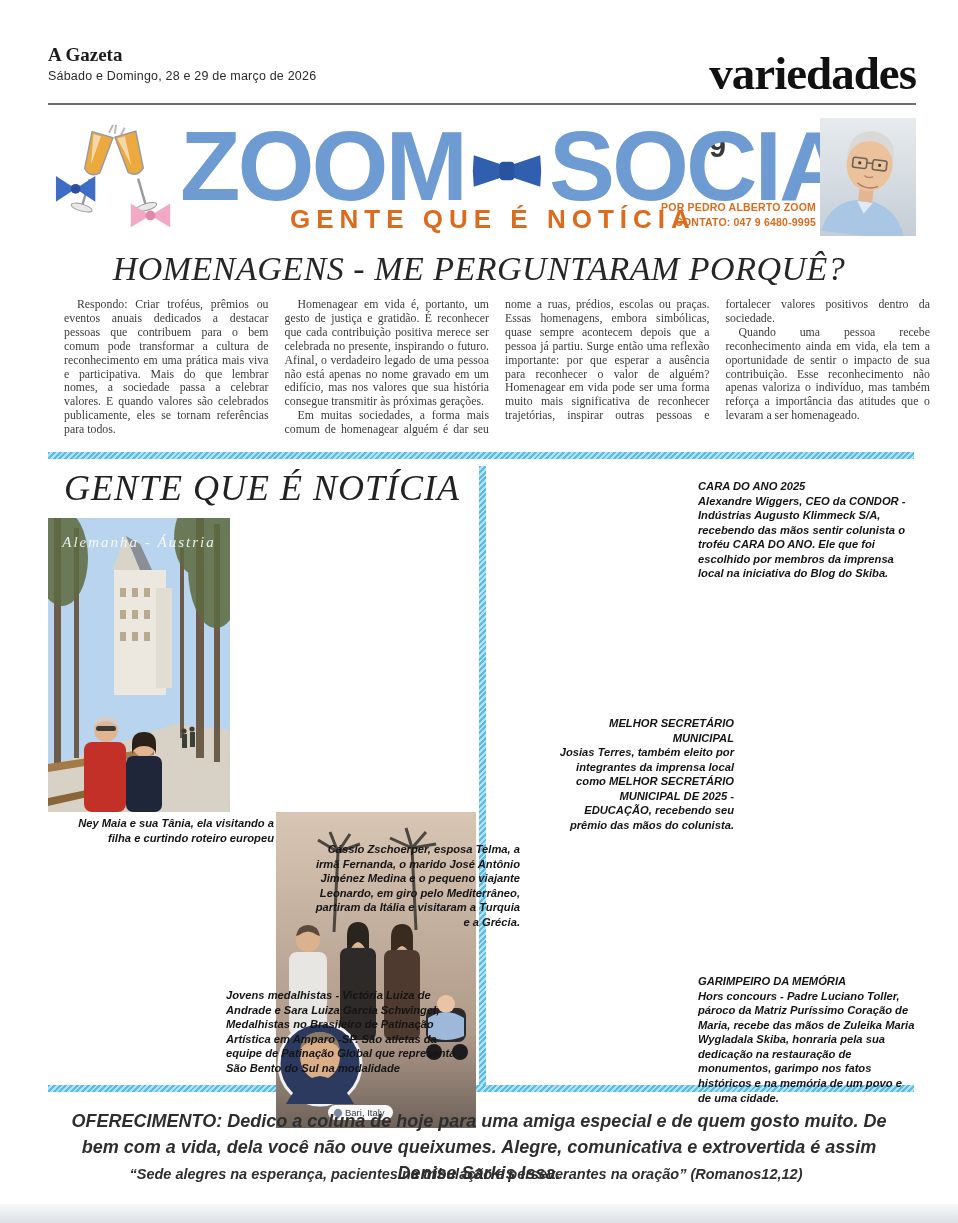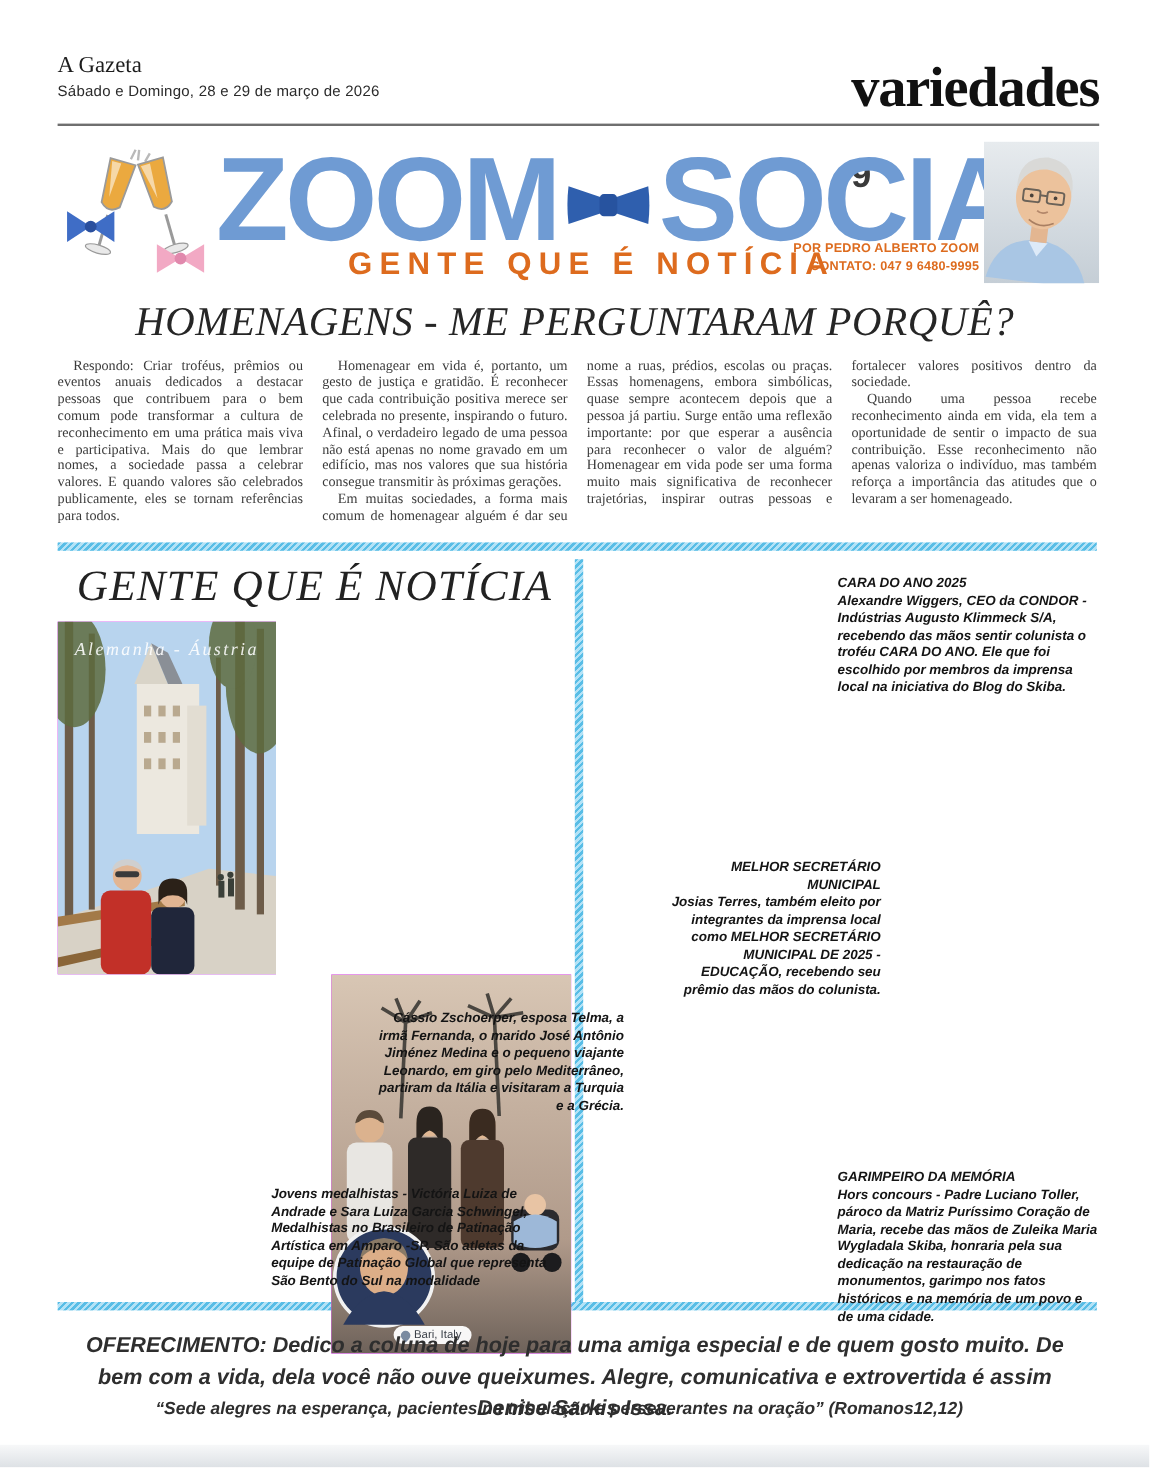--- a/index.html
+++ b/index.html
@@ -1,45 +1,45 @@
 <!DOCTYPE html>
 <html><head>
 <meta charset="utf-8">
 <style>
   html,body{margin:0;padding:0;background:#ffffff;}
   .page{position:relative;width:958px;height:1223px;background:#fff;overflow:hidden;
         font-family:"Liberation Sans",sans-serif;}
   .abs{position:absolute;}
 
   
-  .paper-name{font-family:"Liberation Serif",serif;font-weight:normal;font-size:19px;color:#1d1d1d;}
+  .paper-name{font-family:"Liberation Serif",serif;font-weight:bold;font-size:19px;color:#1d1d1d;}
   .date-line{font-size:12.5px;color:#2a2a2a;margin-top:3px;letter-spacing:.2px;}
   .section-name{font-family:"Liberation Serif",serif;font-weight:bold;font-size:47px;color:#111;letter-spacing:-1px;}
   .page-num{font-weight:bold;font-size:30px;color:#3a3a3a;}
   .hdr-rule{height:2px;background:#6f6f6f;}
 
   
   .mast-title{font-weight:bold;color:#6f9bd3;font-size:99px;line-height:.85;letter-spacing:-3px;}
   .mast-sub{font-weight:bold;color:#dd6b1e;font-size:26px;letter-spacing:6px;}
   .mast-byline{font-weight:bold;color:#dd6b1e;font-size:10.5px;line-height:1.4;text-align:right;letter-spacing:.2px;}
 
   
   .headline{font-family:"Liberation Serif",serif;font-style:italic;font-size:34px;color:#262626;
             text-align:center;letter-spacing:.5px;}
   .article-body{column-count:4;column-gap:16px;text-align:justify;
-                font-family:"Liberation Serif",serif;font-size:11.8px;line-height:1.18;color:#3b3b3b;}
+                font-family:"Liberation Serif",serif;font-size:11.8px;line-height:1.18;color:#3b3b3b;margin-left:16px;}
   .article-body p{margin:0;text-indent:13px;}
 
   
   .div-blue{background:repeating-linear-gradient(135deg,#58bde6 0 2px,#b3e2f6 2px 4px);}
 
   
   .sec-title{font-family:"Liberation Serif",serif;font-style:italic;font-size:36px;color:#222;
              text-align:center;letter-spacing:1px;}
-  .photo{position:relative;overflow:hidden;background:#d946ef;}
+  .photo{position:relative;overflow:hidden;background:#ef4444;}
   .photo svg{display:block;width:100%;height:100%;}
   .cap{font-weight:bold;font-style:italic;font-size:11.2px;line-height:1.3;color:#141414;}
   .overlay-script{position:absolute;top:16px;left:0;right:0;text-align:center;
                   font-family:"Liberation Serif",serif;font-style:italic;font-size:15px;
                   color:rgba(255,255,255,.88);letter-spacing:2px;}
   .loc-pill{position:absolute;left:52px;bottom:8px;background:rgba(255,255,255,.95);border-radius:9px;
             font-size:9.5px;color:#3a3f47;padding:2px 8px 2px 6px;display:flex;align-items:center;gap:3px;}
   .pin{width:8px;height:8px;border-radius:50% 50% 50% 0;background:#7a8aa0;transform:rotate(-45deg);display:inline-block;}
 
   
@@ -200,20 +200,21 @@
       <circle cx="58" cy="212" r="12" fill="#e2b592"></circle>
       <path d="M45,208 q2,-10 13,-10 q11,0 13,10 l-4,-2 q-9,-6 -18,0 Z" fill="#cfcfcf"></path>
       <rect x="48" y="208" width="20" height="5" rx="2.5" fill="#3a3a3a"></rect>
       <rect x="36" y="224" width="42" height="70" rx="8" fill="#c23028"></rect>
       <circle cx="96" cy="228" r="11" fill="#e2b592"></circle>
       <path d="M84,226 q0,-12 12,-12 q12,0 12,12 l0,10 q-2,-8 -12,-8 q-10,0 -12,8 Z" fill="#2b2118"></path>
       <rect x="78" y="238" width="36" height="56" rx="7" fill="#20263a"></rect>
     </svg>
     <div class="overlay-script">Alemanha - Áustria</div>
   </div>
+  <div class="abs cap" style="left:56px;top:816px;width:218px;text-align:right;">Ney Maia e sua Tânia, ela visitando a filha e curtindo roteiro europeu</div>
 
   <div class="abs photo" style="left:276px;top:518px;width:200px;height:316px;">
     <svg viewBox="0 0 200 316" preserveAspectRatio="none">
       <defs>
           <linearGradient id="dusk" x1="0" y1="0" x2="0" y2="1">
         <stop offset="0" stop-color="#d8c6b4"></stop>
             <stop offset=".7" stop-color="#b09a8a"></stop>
             <stop offset="1" stop-color="#6e625a"></stop>
           </linearGradient>
         </defs>

